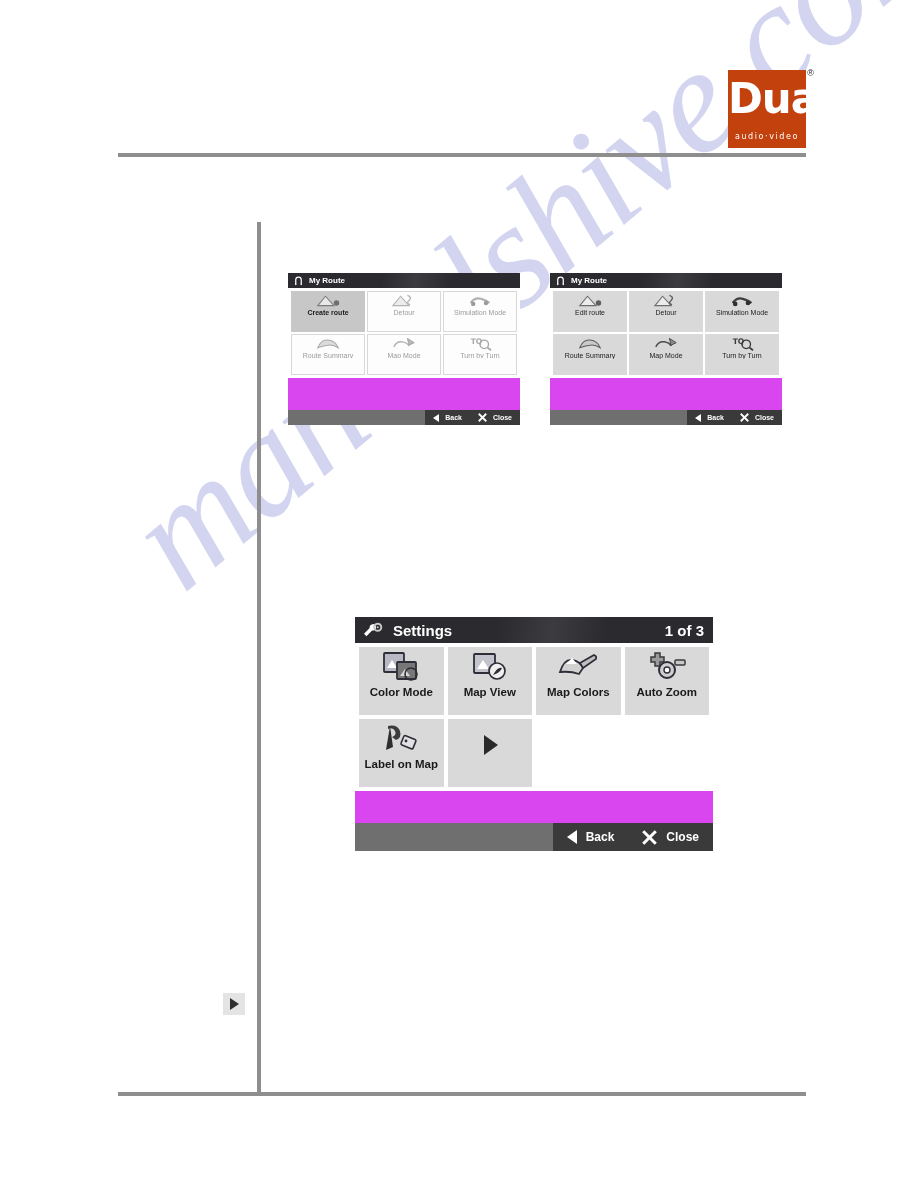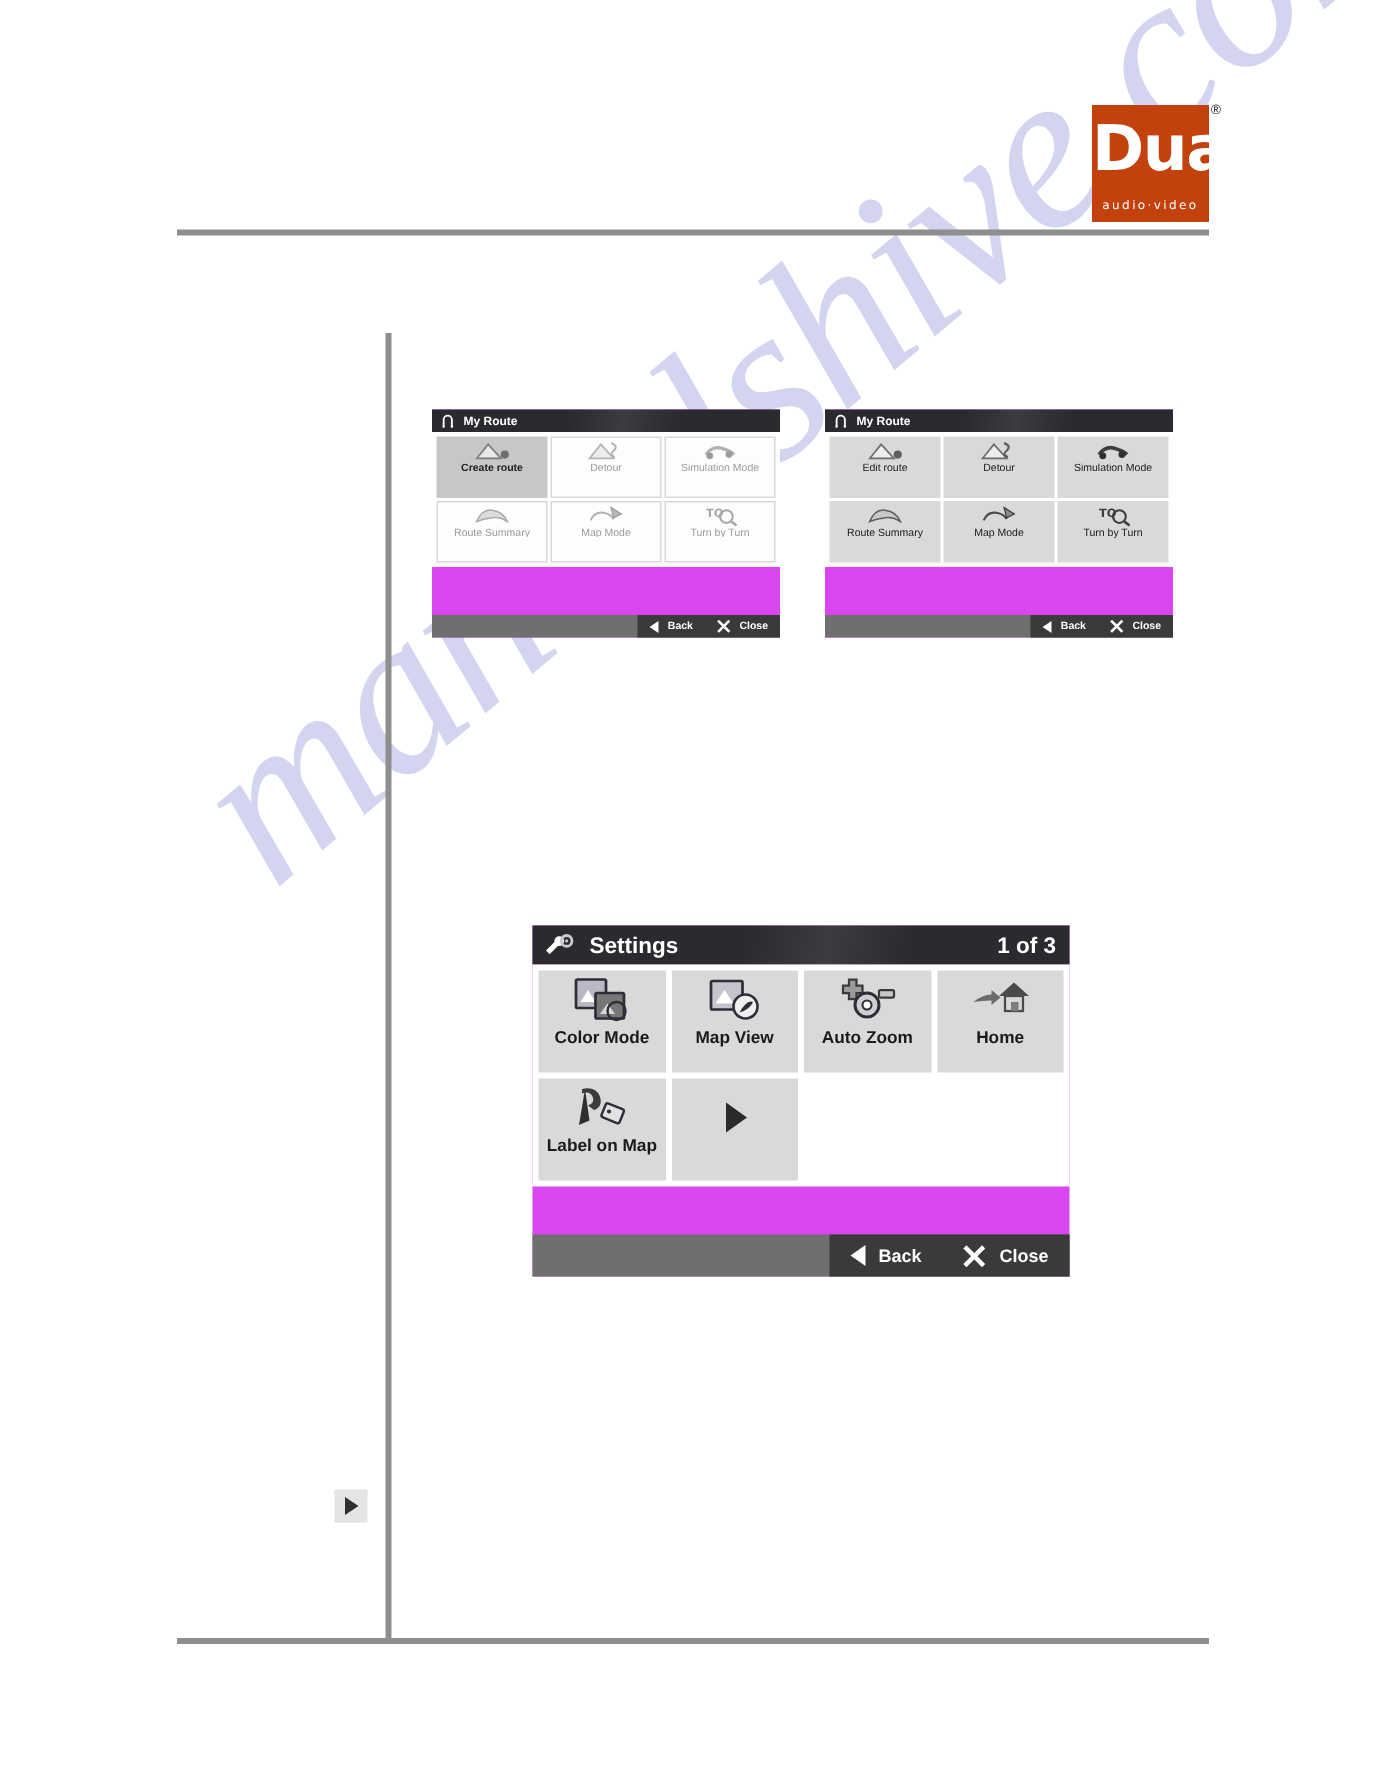--- a/index.html
+++ b/index.html
@@ -444,38 +444,37 @@
           <path d="M8 19 L14 10 L20 19 Z" fill="#ffffff"></path>
           <circle cx="28" cy="21" r="8" fill="#efefef" stroke="#2e2e38" stroke-width="1.7"></circle>
           <path d="M24 25 q5 -9 9 -7 q-2 5 -9 7 Z" fill="#2e2e38"></path>
         </svg>
       </span>
       <span class="t-lbl">Map View</span>
     </div>
     <div class="tile">
       <span class="t-ico">
         <svg width="42" height="34" viewBox="0 0 42 34">
+          <path d="M3 22 q4 -13 12 -12 q8 1 11 8 l-4 6 q-8 -3 -19 -2 Z" fill="#d2d2d2" stroke="#2e2e38" stroke-width="1.8"></path>
+          <path d="M9 14 L15 8 L20 14 Z" fill="#ffffff"></path>
+          <path d="M23 13 L37 5 q3 1 2 4 L26 18 Z" fill="#bfbfbf" stroke="#2e2e38" stroke-width="1.7"></path>
+        </svg>
+      </span>
+      <span class="t-lbl">Map Colors</span>
+    </div>
+    <div class="tile">
+      <span class="t-ico">
+        <svg width="42" height="34" viewBox="0 0 42 34">
           <path d="M9 3 h5 v4 h4 v5 h-4 v4 h-5 v-4 h-4 v-5 h4 Z" fill="#9a9a9a" stroke="#3a3a3a" stroke-width="1.5"></path>
           <circle cx="21" cy="20" r="8" fill="#cfcfcf" stroke="#2e2e38" stroke-width="2"></circle>
           <circle cx="21" cy="20" r="3" fill="#ffffff" stroke="#2e2e38" stroke-width="1.4"></circle>
           <rect x="29" y="10" width="10" height="5" rx="1" fill="#c8c8c8" stroke="#3a3a3a" stroke-width="1.5"></rect>
         </svg>
       </span>
       <span class="t-lbl">Auto Zoom</span>
-    </div>
-    <div class="tile">
-      <span class="t-ico">
-        <svg width="42" height="34" viewBox="0 0 42 34">
-          <path d="M3 18 q6 -5 12 -5 l0 -3 l6 5 l-6 5 l0 -3 q-6 0 -12 1 Z" fill="#6b6b6b"></path>
-          <path d="M20 14 L30 5 L40 14 Z" fill="#4a4a4a"></path>
-          <rect x="24" y="14" width="12" height="10" fill="#d8d8d8" stroke="#4a4a4a" stroke-width="1.5"></rect>
-          <rect x="28" y="18" width="5" height="6" fill="#7d7d7d"></rect>
-        </svg>
-      </span>
-      <span class="t-lbl">Home</span>
     </div>
     <div class="tile">
       <span class="t-ico">
         <svg width="42" height="34" viewBox="0 0 42 34">
           <path d="M8 4 q9 -2 12 5 q2 7 -4 9 l-4 -3 q5 -2 3 -6 q-2 -4 -7 -2 Z" fill="#3c3c3c"></path>
           <path d="M10 4 L6 28 L13 25 Z" fill="#2e2e2e"></path>
           <rect x="22" y="15" width="13" height="10" rx="1.5" transform="rotate(22 28 20)" fill="#e2e2e2" stroke="#2e2e38" stroke-width="1.6"></rect>
           <circle cx="26" cy="19" r="1.4" fill="#2e2e38"></circle>
         </svg>
       </span>

